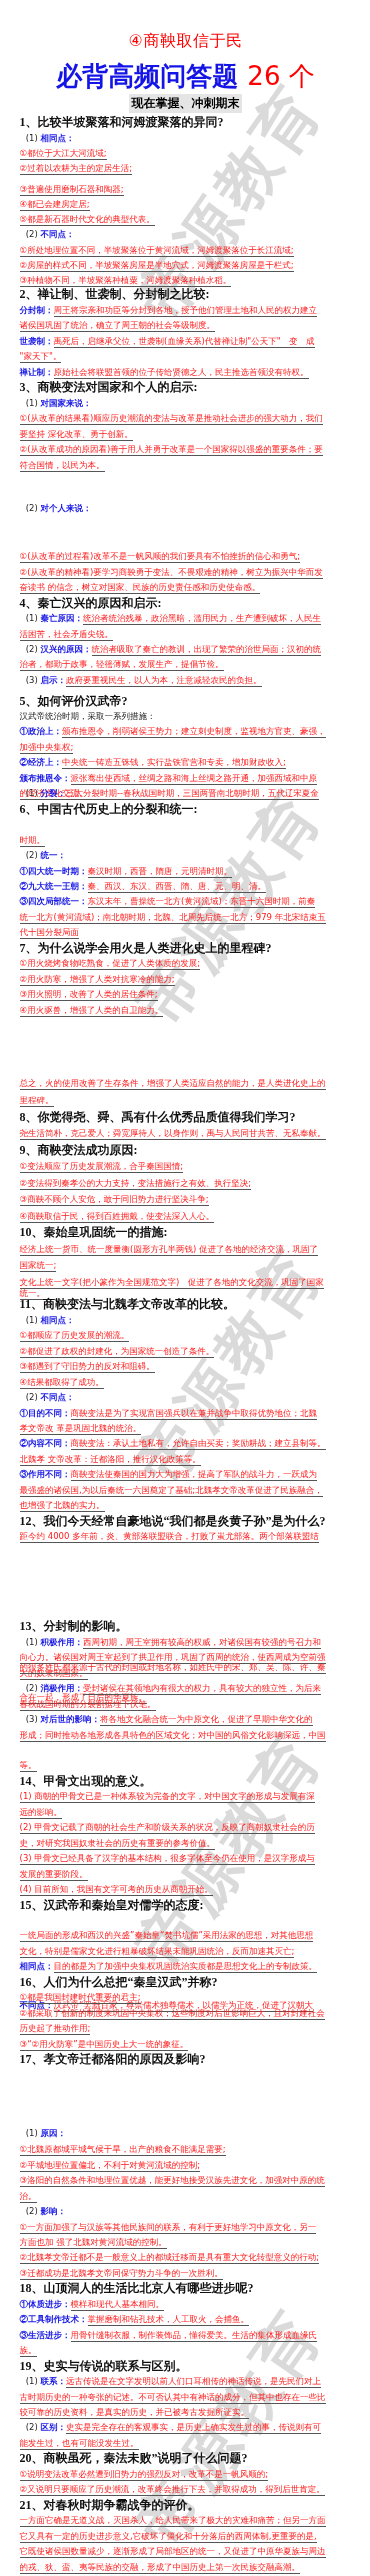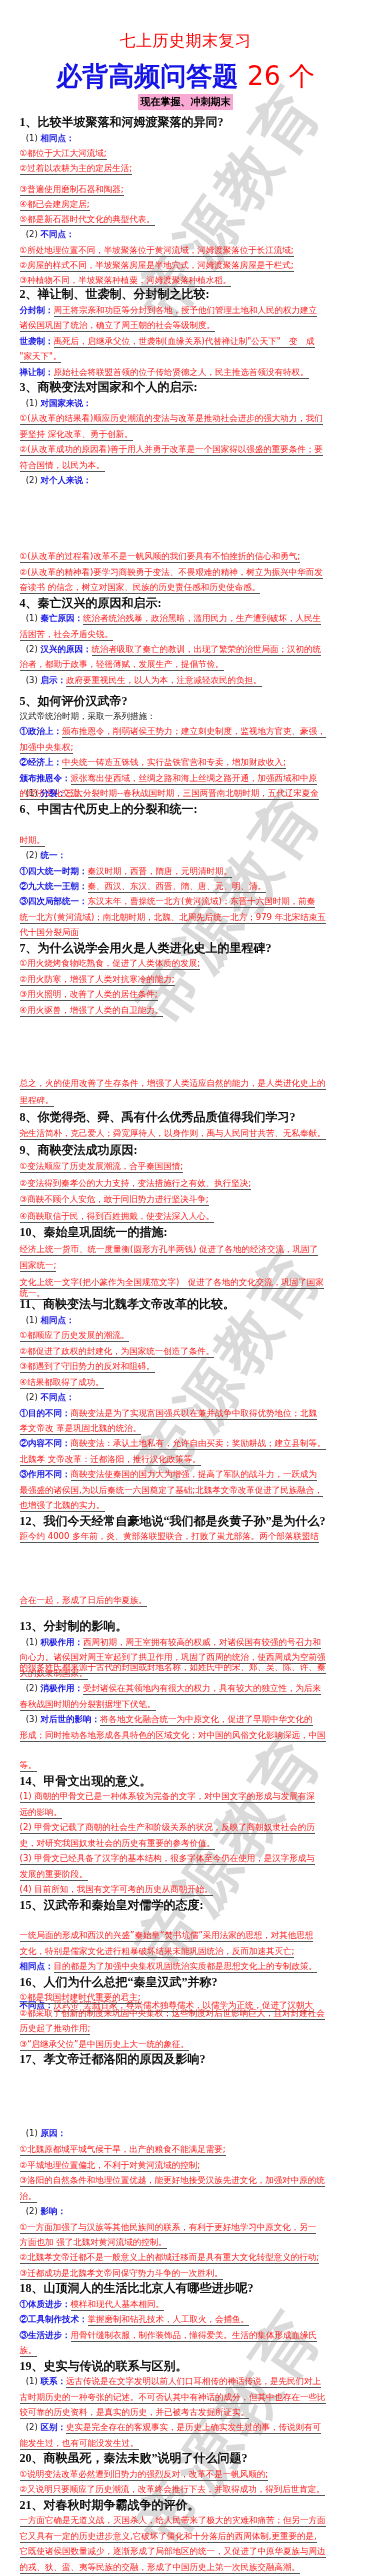--- a/index.html
+++ b/index.html
@@ -6,38 +6,38 @@
   body { width: 371px; height: 3148px; position: relative; overflow: hidden;
          font-family: "DejaVu Sans", "Liberation Sans", sans-serif; }
   .page { position: absolute; left: 0; top: 0; width: 371px; }
   .title1 { position: absolute; left: 0; width: 371px; top: 31px; text-align: center;
             color: #ff0000; font-size: 16px; letter-spacing: 0.5px; }
   .title2 { position: absolute; left: 0; width: 371px; top: 58px; text-align: center;
             font-size: 26px; font-weight: bold; line-height: 36px; }
   .title2 .blue { color: #1414e6; }
   .title2 .red { color: #ff0000; font-weight: normal; }
   .banner-wrap { position: absolute; left: 0; width: 371px; top: 94px; text-align: center; }
-  .banner { display: inline-block; background: #f9a8d4; color: #000; font-weight: bold;
-            font-size: 10px; padding: 1px 2.1px; font-family: "DejaVu Serif", serif; }
+  .banner { display: inline-block; background: #e5e5e5; color: #000; font-weight: bold;
+            font-size: 12px; padding: 1px 2.1px; font-family: "DejaVu Serif", serif; }
   .line { position: absolute; left: 19.6px; width: 335px; white-space: nowrap; font-size: 8.5px; line-height: 11.3px; }
   .q { font-family: Liberation Serif, serif; font-weight: bold; color: #111; font-size: 12px; }
   .ans { color: #ff1a1a; border-bottom: 0.8px solid #555; padding-bottom: 1px; }
   .lbl { color: #1a1ae6; font-weight: bold; font-family: Liberation Mono, monospace; }
   .num { color: #222; }
   .plain { color: #222; }
   .sub { padding-left: 6.2px; }
   .wm { position: absolute; color: rgba(150,150,150,0.35); font-size: 62px; font-weight: bold;
         transform: rotate(-55deg); transform-origin: left top; white-space: nowrap; pointer-events: none; letter-spacing: 5.2px; }
 </style>
 </head>
 <body>
 
 <div class="page">
 
-  <div class="title1">七上历史期末复习</div>
+  <div class="title1">④商鞅取信于民</div>
   <div class="title2">
     <span class="blue">必背高频问答题</span>
     <span class="red">26 个</span>
   </div>
   <div class="banner-wrap">
     <span class="banner">现在掌握、冲刺期末</span>
   </div>
 
   <div class="wm" style="left:118px;top:289px;">帝源教育</div>
   <div class="wm" style="left:118px;top:994px;">帝源教育</div>
@@ -63,21 +63,21 @@
   <div class="line" style="top:336px"><span class="lbl">世袭制：</span><span class="ans">禹死后，启继承父位，世袭制(血缘关系)代替禅让制"公天下"　变　成</span></div>
   <div class="line" style="top:351px"><span class="ans">"家天下"。</span></div>
   <div class="line" style="top:367px"><span class="lbl">禅让制：</span><span class="ans">原始社会将联盟首领的位子传给贤德之人，民主推选首领没有特权。</span></div>
 
   <div class="line q" style="top:382px">3、商鞅变法对国家和个人的启示:</div>
   <div class="line sub" style="top:398px"><span class="num">(1)</span> <span class="lbl">对国家来说：</span></div>
   <div class="line" style="top:413px"><span class="ans">①(从改革的结果看)顺应历史潮流的变法与改革是推动社会进步的强大动力，我们</span></div>
   <div class="line" style="top:429px"><span class="ans">要坚持 深化改革、勇于创新。</span></div>
   <div class="line" style="top:444px"><span class="ans">②(从改革成功的原因看)善于用人并勇于改革是一个国家得以强盛的重要条件；要</span></div>
   <div class="line" style="top:460px"><span class="ans">符合国情，以民为本。</span></div>
-  <div class="line sub" style="top:475px"><span class="num">(2)</span> <span class="lbl">对个人来说：</span></div>
+  <div class="line sub" style="top:503px"><span class="num">(2)</span> <span class="lbl">对个人来说：</span></div>
   <div class="line" style="top:551px"><span class="ans">①(从改革的过程看)改革不是一帆风顺的我们要具有不怕挫折的信心和勇气;</span></div>
   <div class="line" style="top:567px"><span class="ans">②(从改革的精神看)要学习商鞅勇于变法、不畏艰难的精神，树立为振兴中华而发</span></div>
   <div class="line" style="top:582px"><span class="ans">奋读书 的信念，树立对国家、民族的历史责任感和历史使命感。</span></div>
 
   <div class="line q" style="top:598px">4、秦亡汉兴的原因和启示:</div>
   <div class="line sub" style="top:613px"><span class="num">(1)</span> <span class="lbl">秦亡原因：</span><span class="ans">统治者统治残暴，政治黑暗，滥用民力，生产遭到破坏，人民生</span></div>
   <div class="line" style="top:629px"><span class="ans">活困苦，社会矛盾尖锐。</span></div>
   <div class="line sub" style="top:644px"><span class="num">(2)</span> <span class="lbl">汉兴的原因：</span><span class="ans">统治者吸取了秦亡的教训，出现了繁荣的治世局面；汉初的统</span></div>
   <div class="line" style="top:659px"><span class="ans">治者，都勤于政事，轻徭薄赋，发展生产，提倡节俭。</span></div>
   <div class="line sub" style="top:675px"><span class="num">(3)</span> <span class="lbl">启示：</span><span class="ans">政府要重视民生，以人为本，注意减轻农民的负担。</span></div>
@@ -133,21 +133,21 @@
   <div class="line" style="top:1408px"><span class="lbl">①目的不同：</span><span class="ans">商鞅变法是为了实现富国强兵以在兼并战争中取得优势地位；北魏</span></div>
   <div class="line" style="top:1423px"><span class="ans">孝文帝改 革是巩固北魏的统治。</span></div>
   <div class="line" style="top:1438px"><span class="lbl">②内容不同：</span><span class="ans">商鞅变法：承认土地私有，允许自由买卖；奖励耕战；建立县制等。</span></div>
   <div class="line" style="top:1454px"><span class="ans">北魏孝 文帝改革：迁都洛阳，推行汉化政策等。</span></div>
   <div class="line" style="top:1469px"><span class="lbl">③作用不同：</span><span class="ans">商鞅变法使秦国的国力大为增强，提高了军队的战斗力，一跃成为</span></div>
   <div class="line" style="top:1485px"><span class="ans">最强盛的诸侯国,为以后秦统一六国奠定了基础;北魏孝文帝改革促进了民族融合，</span></div>
   <div class="line" style="top:1500px"><span class="ans">也增强了北魏的实力。</span></div>
 
   <div class="line q" style="top:1516px">12、我们今天经常自豪地说“我们都是炎黄子孙”是为什么?</div>
   <div class="line" style="top:1531px"><span class="ans">距今约 4000 多年前，炎、黄部落联盟联合，打败了蚩尤部落。两个部落联盟结</span></div>
-  <div class="line" style="top:1595px"><span class="ans">合在一起，形成了日后的华夏族。</span></div>
+  <div class="line" style="top:1692px"><span class="ans">合在一起，形成了日后的华夏族。</span></div>
 
   <div class="line q" style="top:1621px">13、分封制的影响。</div>
   <div class="line sub" style="top:1637px"><span class="num">(1)</span> <span class="lbl">积极作用：</span><span class="ans">西周初期，周王室拥有较高的权威，对诸侯国有较强的号召力和</span></div>
   <div class="line" style="top:1652px"><span class="ans">向心力。诸侯国对周王室起到了拱卫作用，巩固了西周的统治，使西周成为空前强</span></div>
   <div class="line" style="top:1668px"><span class="ans">大的奴隶制国家。</span></div>
   <div class="line sub" style="top:1683px"><span class="num">(2)</span> <span class="lbl">消极作用：</span><span class="ans">受封诸侯在其领地内有很大的权力，具有较大的独立性，为后来</span></div>
   <div class="line" style="top:1699px"><span class="ans">春秋战国时期的分裂割据埋下伏笔。</span></div>
   <div class="line sub" style="top:1714px"><span class="num">(3)</span> <span class="lbl">对后世的影响：</span><span class="ans">将各地文化融合统一为中原文化，促进了早期中华文化的</span></div>
   <div class="line" style="top:1730px"><span class="ans">形成；同时推动各地形成各具特色的区域文化；对中国的风俗文化影响深远，中国</span></div>
   <div class="line" style="top:1662px"><span class="ans">的很多姓氏都来源于古代的封国或封地名称，如姓氏中的宋、郑、吴、陈、许、秦</span></div>
@@ -165,21 +165,21 @@
   <div class="line q" style="top:1900px">15、汉武帝和秦始皇对儒学的态度:</div>
   <div class="line" style="top:2000px"><span class="lbl">不同点：</span><span class="ans">汉武帝“罢黜百家，尊崇儒术独尊儒术，以儒学为正统，促进了汉朝大</span></div>
   <div class="line" style="top:1930px"><span class="ans">一统局面的形成和西汉的兴盛”秦始皇“焚书坑儒”采用法家的思想，对其他思想</span></div>
   <div class="line" style="top:1946px"><span class="ans">文化，特别是儒家文化进行粗暴破坏结果未能巩固统治，反而加速其灭亡;</span></div>
   <div class="line" style="top:1961px"><span class="lbl">相同点：</span><span class="ans">目的都是为了加强中央集权巩固统治实质都是思想文化上的专制政策。</span></div>
 
   <div class="line q" style="top:1977px">16、人们为什么总把“秦皇汉武”并称?</div>
   <div class="line" style="top:1992px"><span class="ans">①都是我国封建时代重要的君主;</span></div>
   <div class="line" style="top:2008px"><span class="ans">②都采取了创新的制度来巩固中央集权；这些制度对后世影响巨大，且对封建社会</span></div>
   <div class="line" style="top:2023px"><span class="ans">历史起了推动作用;</span></div>
-  <div class="line" style="top:2039px"><span class="ans">③“启继承父位”是中国历史上大一统的象征。</span></div>
+  <div class="line" style="top:2039px"><span class="ans">③“②用火防寒”是中国历史上大一统的象征。</span></div>
 
   <div class="line q" style="top:2054px">17、孝文帝迁都洛阳的原因及影响?</div>
   <div class="line sub" style="top:2128px"><span class="num">(1)</span> <span class="lbl">原因：</span></div>
   <div class="line" style="top:2144px"><span class="ans">①北魏原都城平城气候干旱，出产的粮食不能满足需要;</span></div>
   <div class="line" style="top:2160px"><span class="ans">②平城地理位置偏北，不利于对黄河流域的控制;</span></div>
   <div class="line" style="top:2175px"><span class="ans">③洛阳的自然条件和地理位置优越，能更好地接受汉族先进文化，加强对中原的统</span></div>
   <div class="line" style="top:2191px"><span class="ans">治。</span></div>
   <div class="line sub" style="top:2206px"><span class="num">(2)</span> <span class="lbl">影响：</span></div>
   <div class="line" style="top:2222px"><span class="ans">①一方面加强了与汉族等其他民族间的联系，有利于更好地学习中原文化，另一</span></div>
   <div class="line" style="top:2237px"><span class="ans">方面也加 强了北魏对黄河流域的控制。</span></div>

